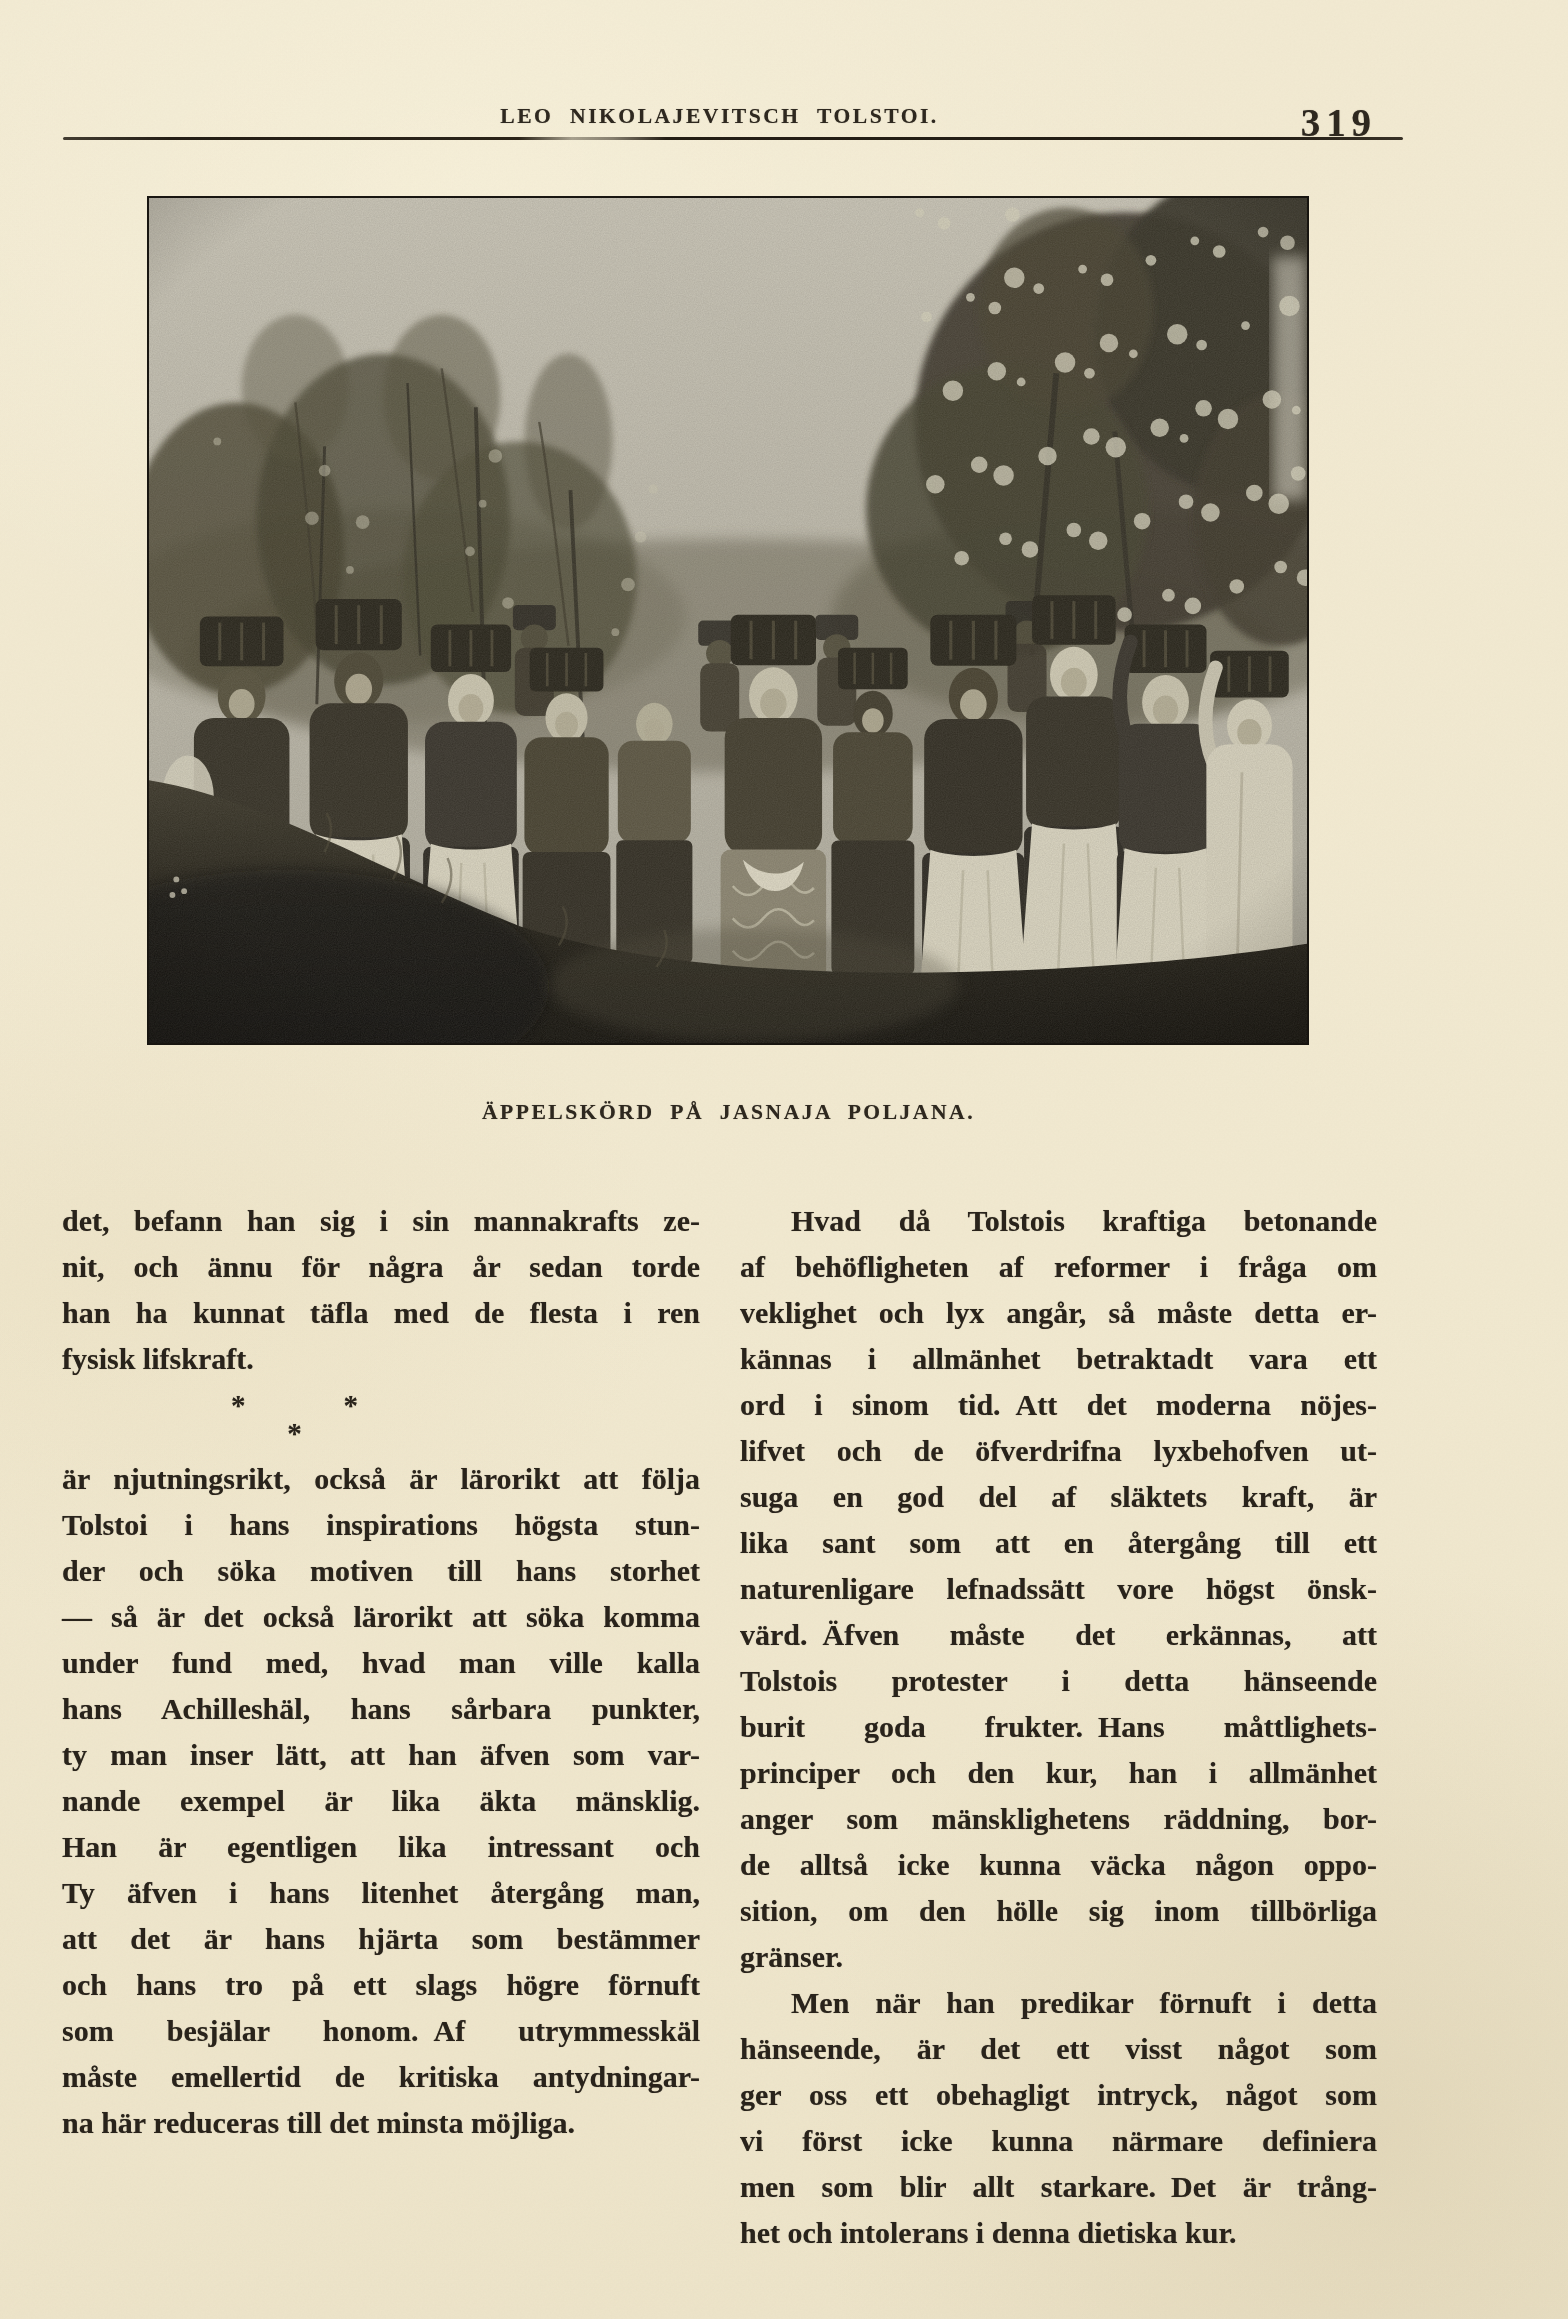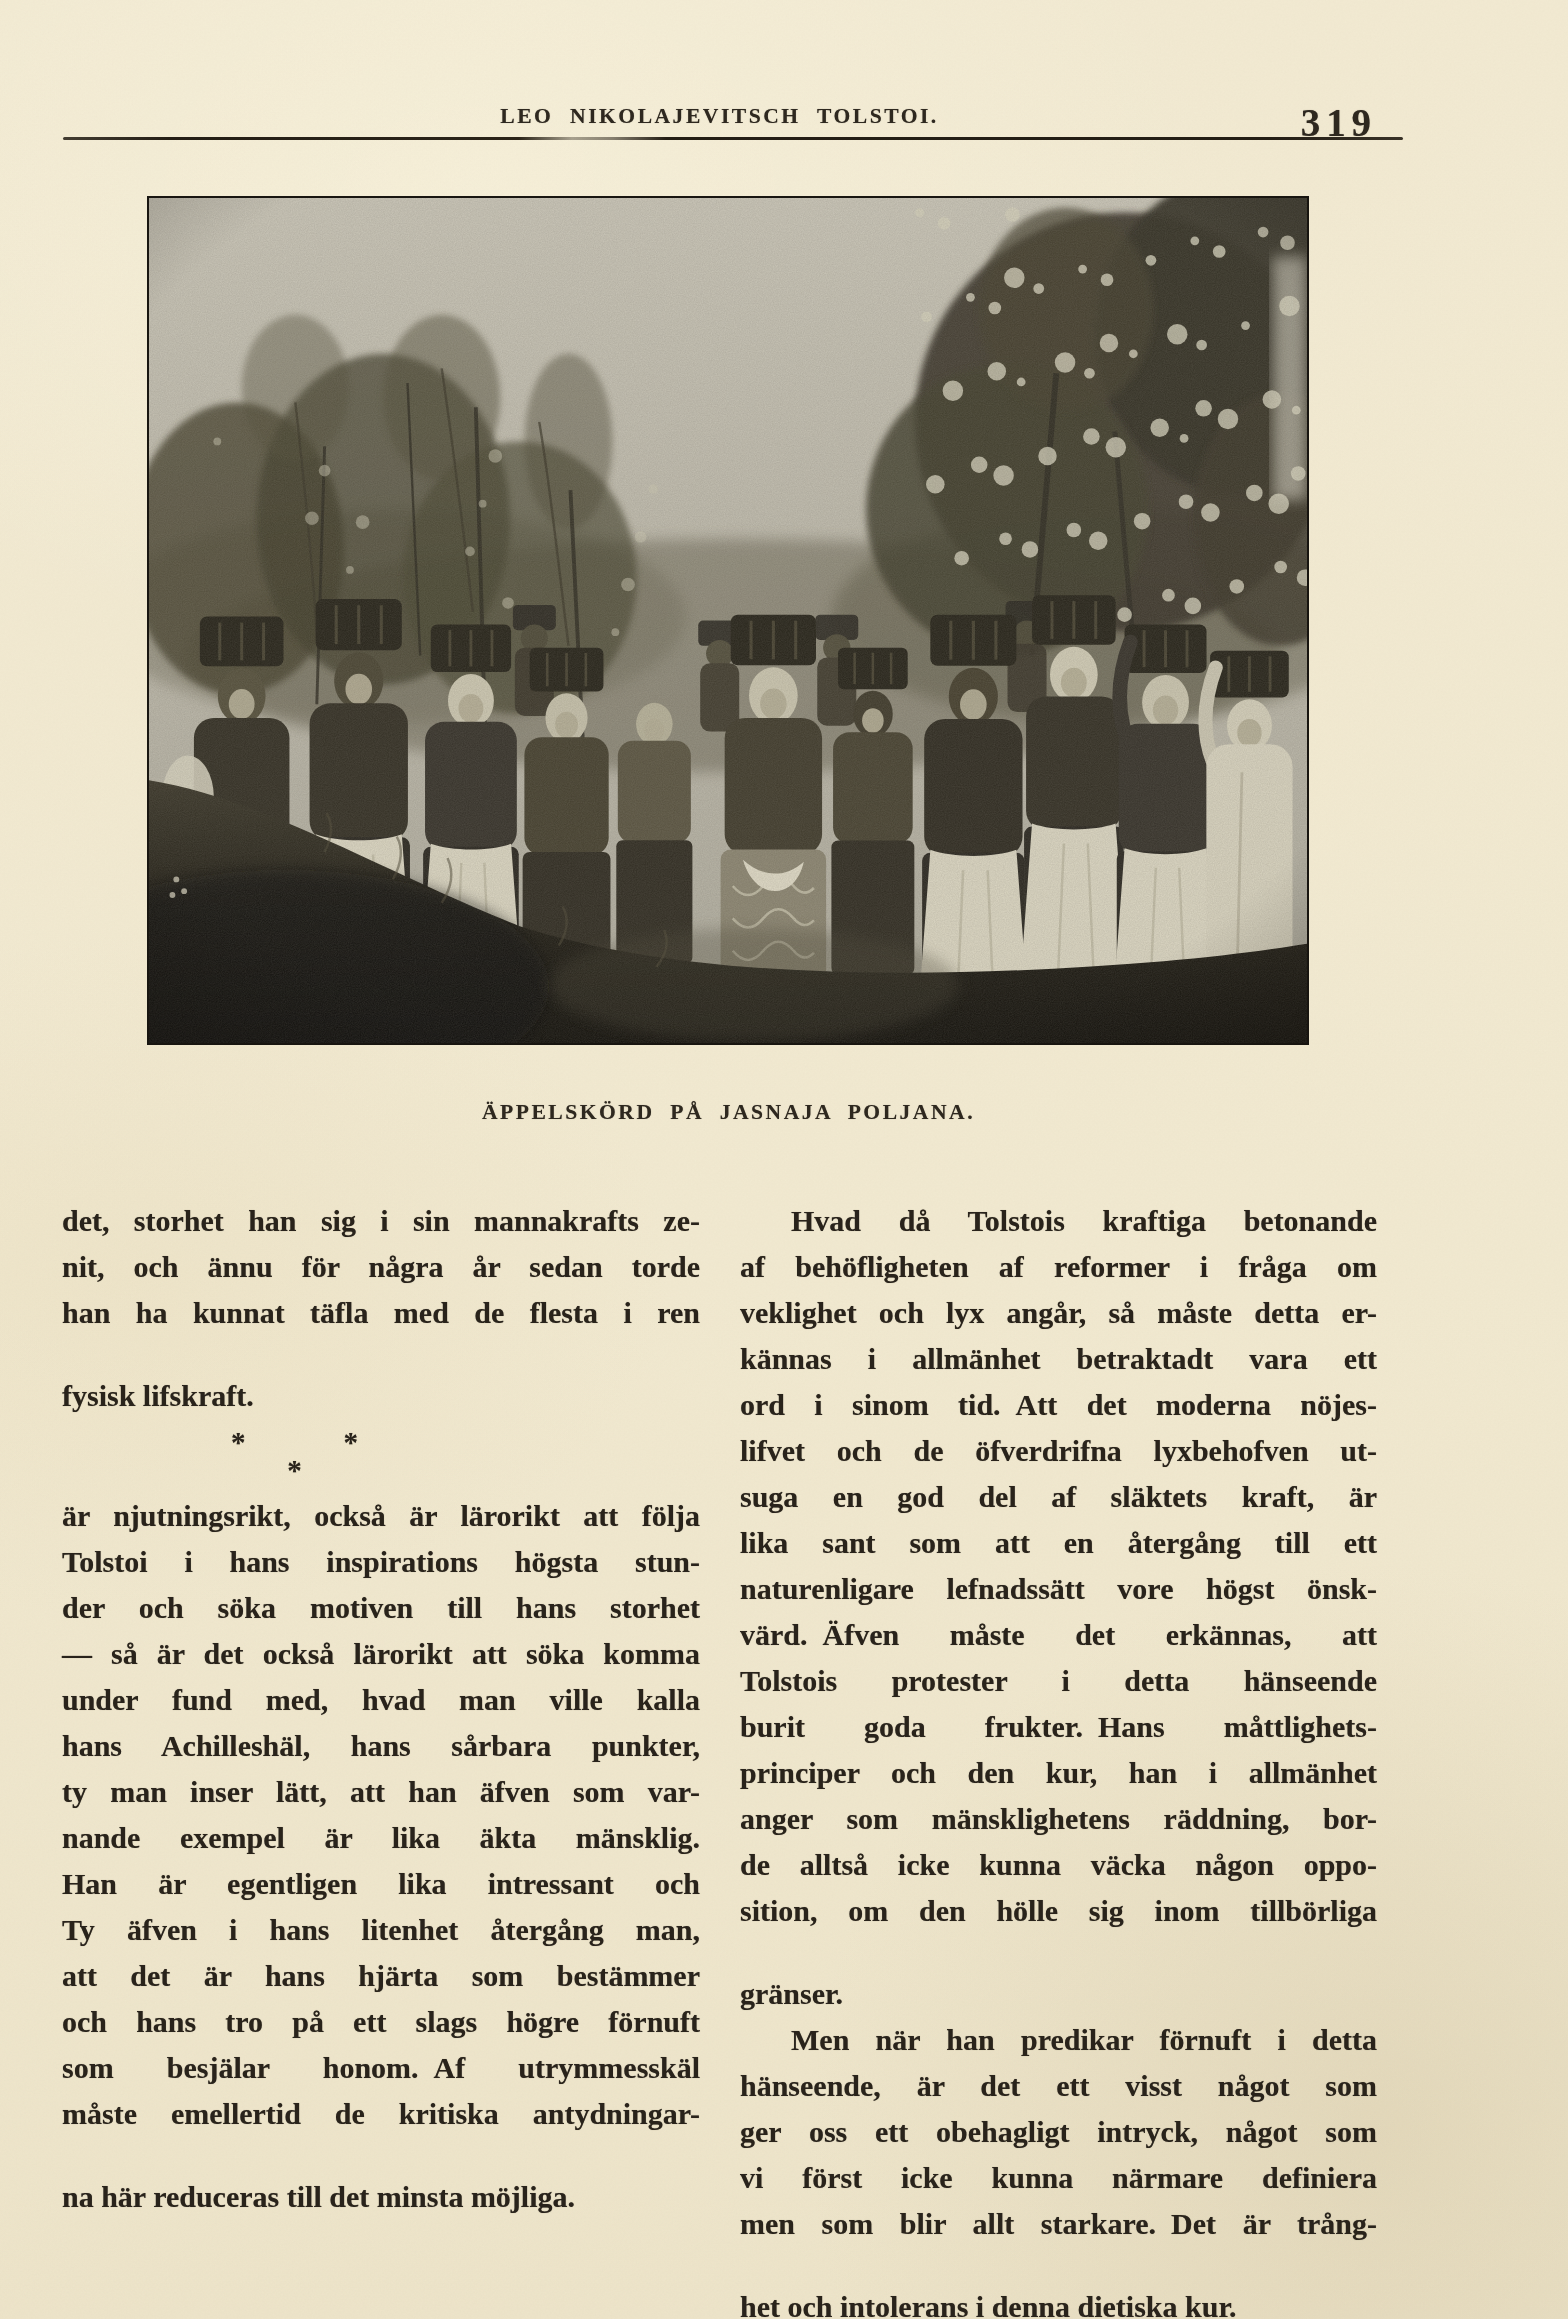--- a/index.html
+++ b/index.html
@@ -65,21 +65,21 @@
     text-shadow:0 0 0.8px rgba(41,35,27,0.45);}
   .column.left{width:638px;}
   .column.right{width:637px;}
   .paragraph{margin:0;}
   .line{
     text-align:justify;
     -moz-text-align-last:justify;
     text-align-last:justify;
     white-space:normal;
   }
-  .line.last{text-align-last:left;margin-top:37px;-moz-text-align-last:left;}
+  .line.last{text-align-last:left;-moz-text-align-last:left;}
   .line.indent{text-indent:51px;}
 
   .asterism{
     height:74px;width:127px;margin-left:169px;
     display:flex;flex-direction:column;justify-content:center;
     font-size:29px;color:#29231b;
   }
   .ast-row1{display:flex;justify-content:space-between;line-height:29px;height:29px;}
   .ast-row2{text-align:center;line-height:27.4px;height:27.4px;}
 </style>
@@ -403,21 +403,21 @@
       <rect width="1187" height="868" filter="url(#grainL)" opacity="0.22"></rect>
       <rect width="1187" height="868" fill="url(#vg)"></rect>
     </svg>
   </figure>
 
   <figcaption class="photo-caption">ÄPPELSKÖRD PÅ JASNAJA POLJANA.</figcaption>
 
   <main class="columns">
     <div class="column left" id="col-left">
         <div class="paragraph">
-          <div class="line">det, storhet han sig i sin mannakrafts ze-</div>
+          <div class="line">det, befann han sig i sin mannakrafts ze-</div>
           <div class="line">nit, och ännu för några år sedan torde</div>
           <div class="line">han ha kunnat täfla med de flesta i ren</div>
           <div class="line last">fysisk lifskraft.</div>
         </div>
         <div class="asterism">
           <div class="ast-row1">
             <span>*</span>
             <span>*</span>
           </div>
           <div class="ast-row2"><span>*</span></div>

